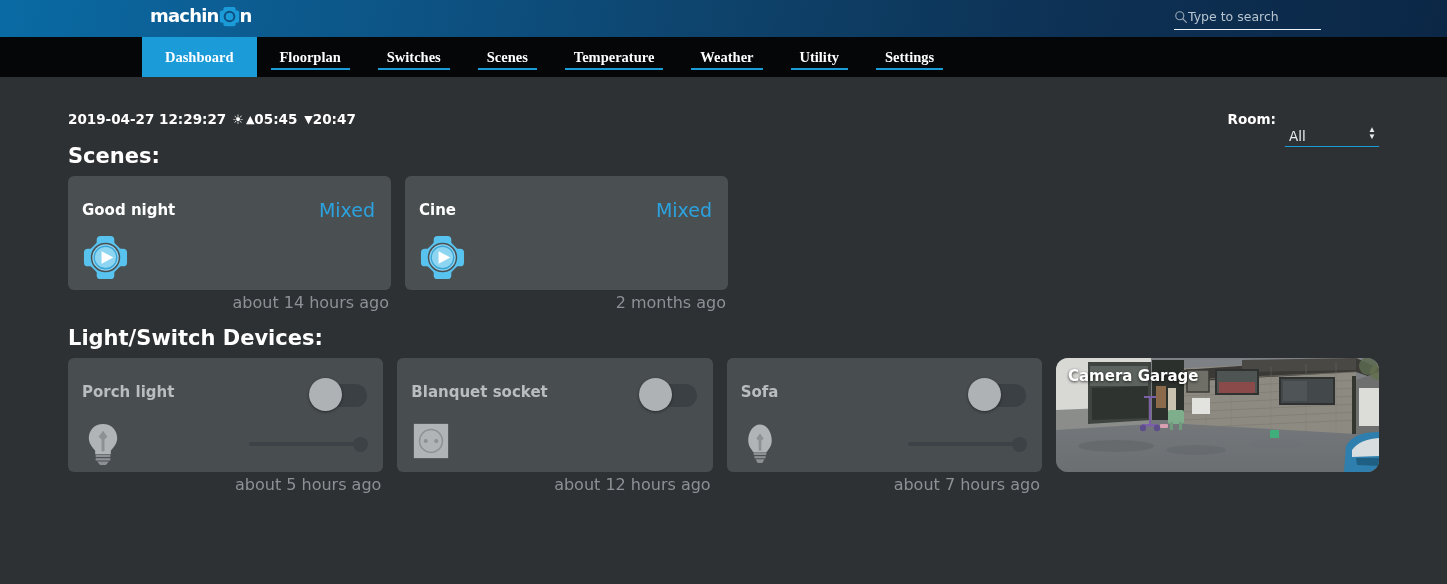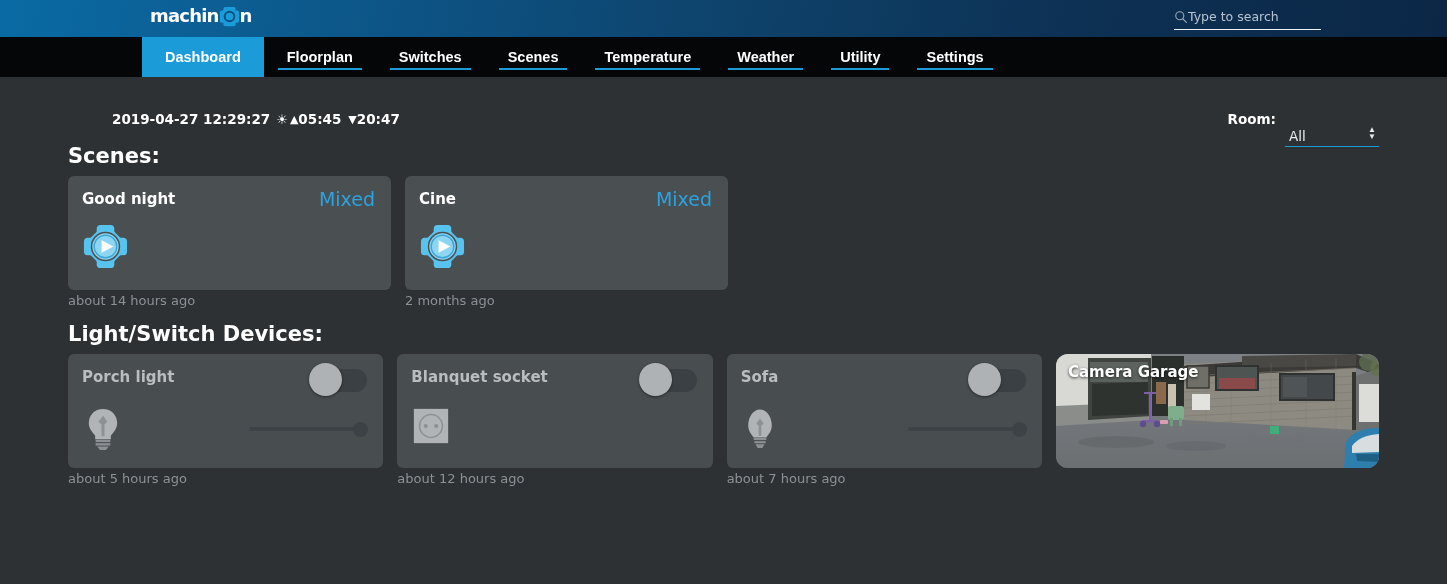--- a/index.html
+++ b/index.html
@@ -57,21 +57,21 @@
     background: #050607;
     display: flex; align-items: stretch;
     padding-left: 142px;
   }
   .nav-item {
     position: relative;
     display: flex; align-items: center; justify-content: center;
     color: #ffffff;
     font-size: 14.5px;
     font-weight: 700;
-    font-family: Liberation Sans, sans-serif;
+    font-family: Liberation Serif, serif;
     padding: 0 23px;
     cursor: pointer;
     white-space: nowrap;
   }
   .nav-item .underline {
     position: absolute;
     left: 14px; right: 14px; bottom: 7px;
     height: 2.5px;
     background: #1b9bd8;
   }
@@ -87,21 +87,20 @@
     height: 22px;
     display: flex; align-items: center; justify-content: space-between;
   }
   .datetime {
     color: #ffffff;
     font-size: 13.5px;
     font-weight: 700;
     font-family: "DejaVu Sans", sans-serif;
     display: flex; align-items: center; gap: 0px;
     white-space: nowrap;
-    margin-left: 44px;
   }
   .datetime .sun { margin-left: 6px; margin-right: 2px; font-size: 13px; }
   .datetime .tri { font-size: 11px; }
   .room-select {
     display: flex; align-items: center; gap: 9px;
   }
   .room-label {
     color: #ffffff;
     font-size: 13.5px;
     font-weight: 700;
@@ -136,21 +135,21 @@
     margin-bottom: 8px;
   }
 
   
   .grid { display: flex; gap: 14px; }
   .card-slot { width: 323px; }
   .card {
     background: #4a4f52;
     border-radius: 6px;
     height: 114px;
-    padding: 14px 16px 10px 14px;
+    padding: 25px 16px 10px 14px;
     position: relative;
   }
   .card.device { background: #484d50; }
   .card-head {
     display: flex; align-items: flex-start; justify-content: space-between;
   }
   .card-title {
     color: #ffffff;
     font-size: 15px;
     font-weight: 700;
@@ -158,23 +157,23 @@
     line-height: 18px;
   }
   .card-title.muted { color: #b9bdc0; }
   .card-state {
     color: #2ba3e0;
     font-size: 19px;
     font-family: "DejaVu Sans", sans-serif;
     line-height: 19px;
   }
   .card-foot {
-    text-align: left;
+    text-align: right;
     color: #8c9196;
-    font-size: 13px;
+    font-size: 16px;
     font-family: "DejaVu Sans", sans-serif;
     padding-top: 3px;
     padding-right: 2px;
   }
   .scene-icon { margin-top: 14px; width: 47px; height: 47px; cursor: pointer; }
 
   .device-body {
     margin-top: 14px;
     display: flex; align-items: center; justify-content: space-between;
   }

